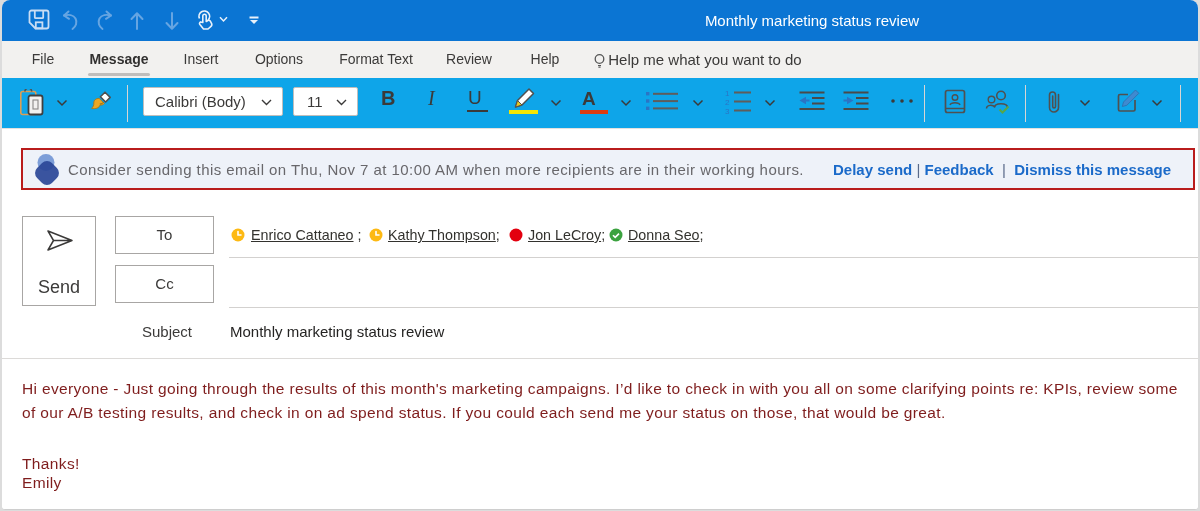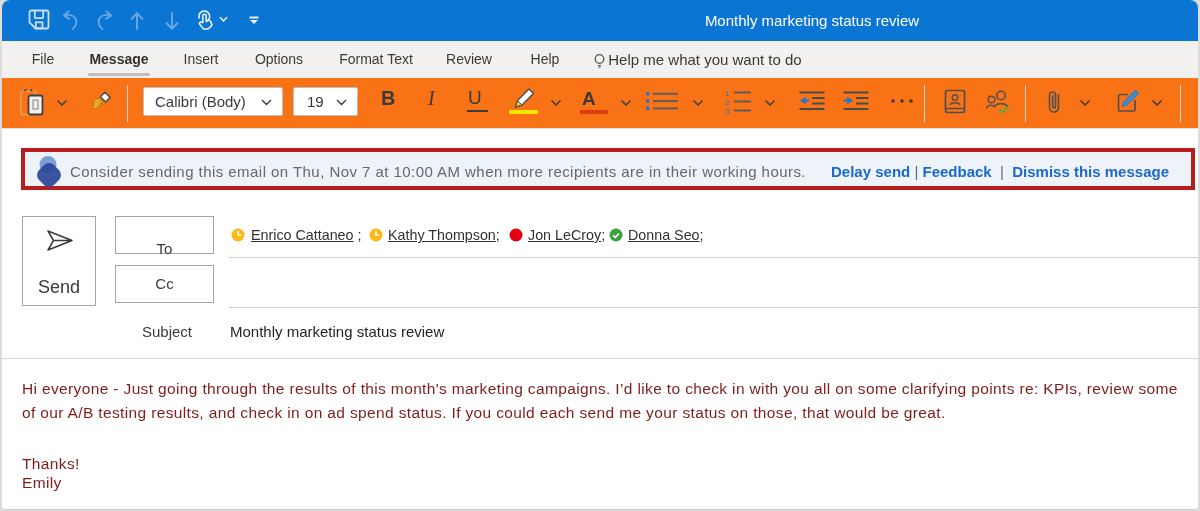--- a/index.html
+++ b/index.html
@@ -8,27 +8,27 @@
 .abs { position:absolute; }
 
 .titlebar { position:absolute; left:0; top:0; width:100%; height:41px; background:#0b75d3; }
 .title { position:absolute; top:12px; left:700px; width:220px; text-align:center; color:#fff; font-size:15px; white-space:nowrap; }
 
 .menurow { position:absolute; left:0; top:41px; width:100%; height:37px; background:#f2f1ef; }
 .tab { position:absolute; top:10px; transform:translateX(-50%); font-size:14px; color:#3b3a39; white-space:nowrap; }
 .tab.sel { font-weight:bold; color:#323130; }
 .msgline { position:absolute; top:32px; left:86px; width:62px; height:3px; background:#c0bebc; border-radius:2px; }
 
-.ribbon { position:absolute; left:0; top:78px; width:100%; height:51px; background:#f97316; border-bottom:1px solid #e3e1df;text-decoration:underline; }
+.ribbon { position:absolute; left:0; top:78px; width:100%; height:51px; background:#0ea5e9; border-bottom:1px solid #e3e1df;text-decoration:underline; }
 .vsep { position:absolute; top:7px; width:1px; height:37px; background:#d8d6d4; }
 .combo { position:absolute; top:9px; height:29px; background:#fff; border:1px solid #c0bebc; border-radius:2px; color:#3b3a39; font-size:15px; }
 .chev { position:absolute; }
 .rtxt { position:absolute; color:#3b3a39; white-space:nowrap; }
 
-.infobar { position:absolute; left:19px; top:148px; width:1174px; height:42px; background:#eef2f9; border:4px solid #b91c1c; }
+.infobar { position:absolute; left:19px; top:148px; width:1174px; height:42px; background:#eef2f9; border:2px solid #b91c1c; }
 .infotext { position:absolute; left:45px; top:11px; font-size:15px; letter-spacing:0.45px; color:#68676b; white-space:nowrap; }
 .infolinks { position:absolute; right:22px; top:11px; font-size:15px; font-weight:bold; color:#1b6ac9; white-space:nowrap; }
 .infolinks .pipe { color:#5a6a8a; font-weight:normal; }
 
 .sendbtn { position:absolute; left:20px; top:216px; width:74px; height:90px; border:1px solid #a8a6a4; background:#fff; }
 .fieldbox { position:absolute; left:113px; width:99px; height:38px; border:1px solid #a8a6a4; background:#fff; font-size:15px; color:#3b3a39; text-align:center; }
 .hline { position:absolute; height:1px; background:#d3d1cf; }
 .recip { position:absolute; top:227px; font-size:14.3px; color:#33322e; white-space:nowrap;text-align:center; }
 .recip .nm { text-decoration:underline; }
 .rpr { position:absolute; top:228px; }
@@ -110,21 +110,21 @@
     <div class="vsep" style="left:125px"></div>
 
     <div class="combo" style="left:141px;width:140px;">
         <span class="abs" style="left:11px;top:5px;white-space:nowrap">Calibri (Body)</span>
       <svg class="chev" style="right:10px;top:11px" width="11" height="7" viewBox="0 0 11 7">
           <path d="M1 1 L5.5 5.5 L10 1" fill="none" stroke="#3b3a39" stroke-width="1.4"></path>
         </svg>
     </div>
 
     <div class="combo" style="left:291px;width:65px;">
-        <span class="abs" style="left:13px;top:5px">19</span>
+        <span class="abs" style="left:13px;top:5px">11</span>
       <svg class="chev" style="right:10px;top:11px" width="11" height="7" viewBox="0 0 11 7">
           <path d="M1 1 L5.5 5.5 L10 1" fill="none" stroke="#3b3a39" stroke-width="1.4"></path>
         </svg>
     </div>
     <div class="rtxt" style="left:379px;top:9px;font-size:20px;font-weight:bold">B</div>
     <div class="rtxt" style="left:426px;top:9px;font-size:20px;font-style:italic;font-family:'Liberation Serif',serif">I</div>
     <div class="rtxt" style="left:466px;top:9px;font-size:19px">U</div>
     <div class="abs" style="left:465px;top:32px;width:21px;height:2px;background:#3b3a39"></div>
 
     <svg class="abs" style="left:505px;top:9px" width="33" height="22" viewBox="0 0 33 22">
@@ -231,21 +231,21 @@
     <div class="infolinks">Delay send <span class="pipe">|</span> Feedback&nbsp; <span class="pipe">|</span> &nbsp;Dismiss this message</div>
   </div>
 
   <div class="sendbtn">
     <svg class="abs" style="left:23px;top:12px" width="28" height="23" viewBox="0 0 28 23">
       <path d="M2 2 L26 11.5 L2 21 L7.5 11.5 Z M7.5 11.5 L26 11.5" fill="none" stroke="#3b3a39" stroke-width="1.5" stroke-linejoin="round"></path>
     </svg>
     <div class="abs" style="left:0;top:60px;width:72px;text-align:center;font-size:18px;color:#3b3a39">Send</div>
   </div>
   <div class="fieldbox" style="top:216px">
-      <div style="margin-top:23px">To</div>
+      <div style="margin-top:9px">To</div>
     </div>
   <div class="fieldbox" style="top:265px">
       <div style="margin-top:9px">Cc</div>
     </div>
   <div class="hline" style="left:227px;top:257px;width:969px"></div>
   <div class="hline" style="left:227px;top:307px;width:969px"></div>
 
   <svg class="rpr" style="left:229px" width="14" height="14" viewBox="0 0 14 14">
       <circle cx="7" cy="7" r="6.5" fill="#fdb913"></circle>
       <path d="M7 3.5 V7 H10" fill="none" stroke="#fff" stroke-width="1.6" stroke-linecap="round"></path>

